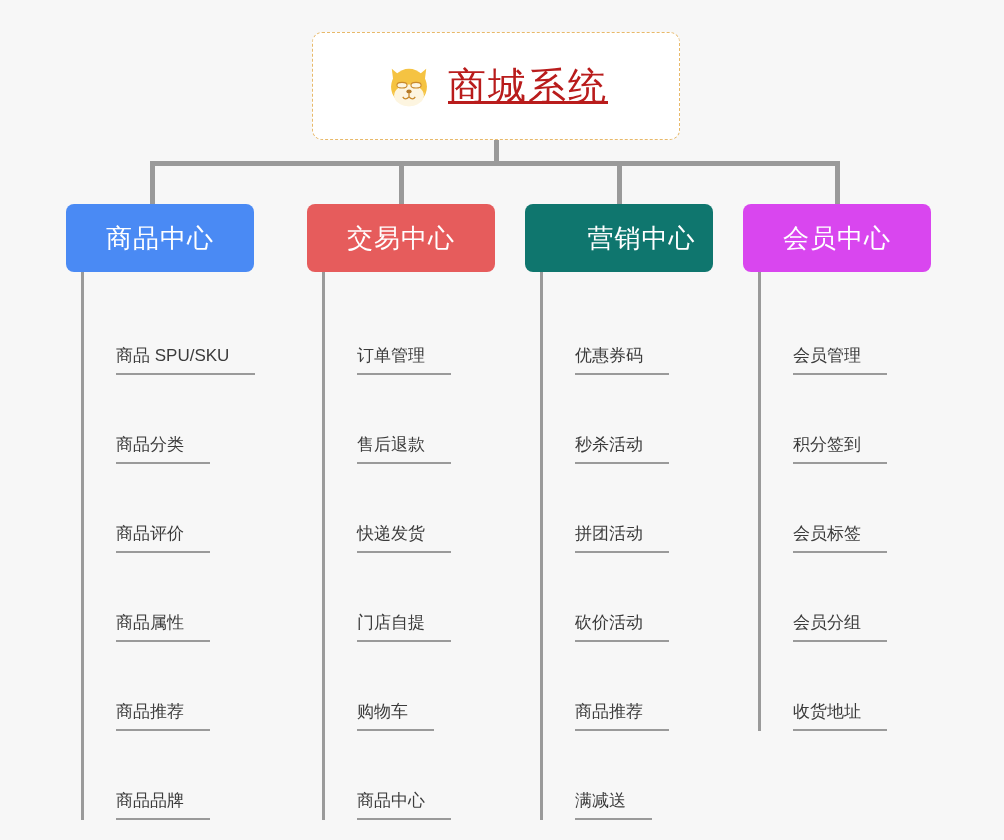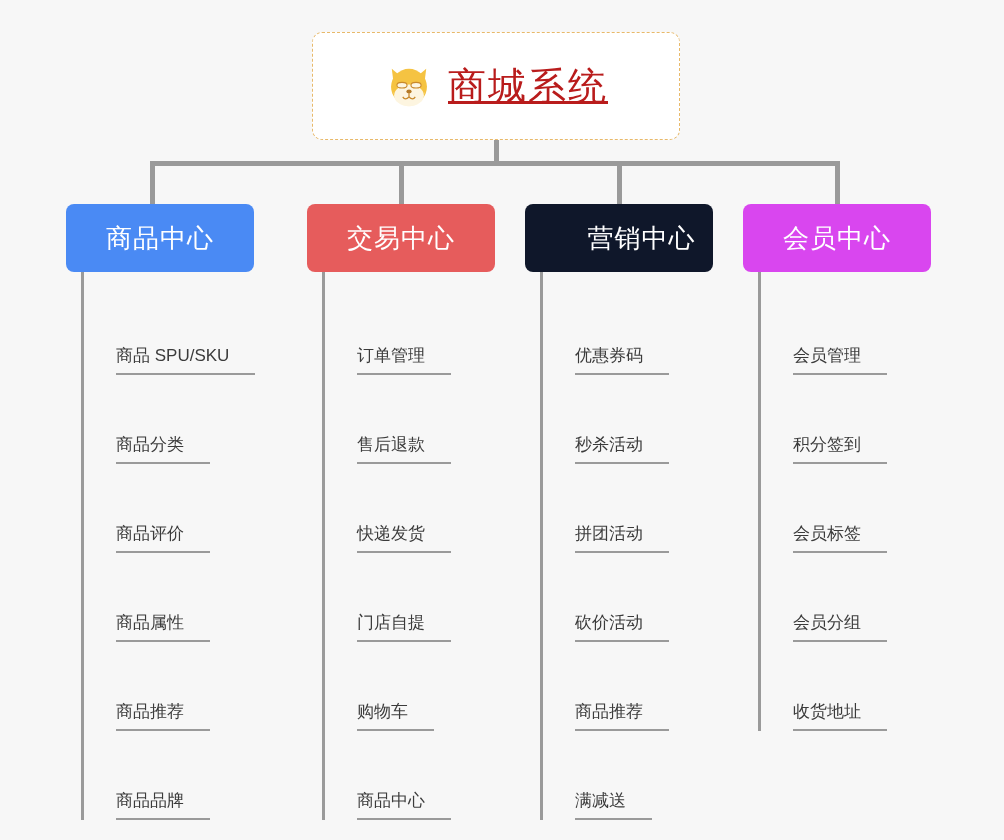--- a/index.html
+++ b/index.html
@@ -187,21 +187,21 @@
       <div class="leaf-item">
           <span class="leaf-label">购物车</span>
         </div>
       <div class="leaf-item">
           <span class="leaf-label">商品中心</span>
         </div>
     </div>
   </div>
 
   <div class="column col-2">
-    <div class="cat-box" style="background: #0f172a; padding-left: 45px;">
+    <div class="cat-box" style="background: #0f766e; padding-left: 45px;">
       <span>营销中心</span>
     </div>
     <div class="leaf-list">
       <div class="leaf-item">
           <span class="leaf-label">优惠券码</span>
         </div>
       <div class="leaf-item">
           <span class="leaf-label">秒杀活动</span>
         </div>
       <div class="leaf-item">

